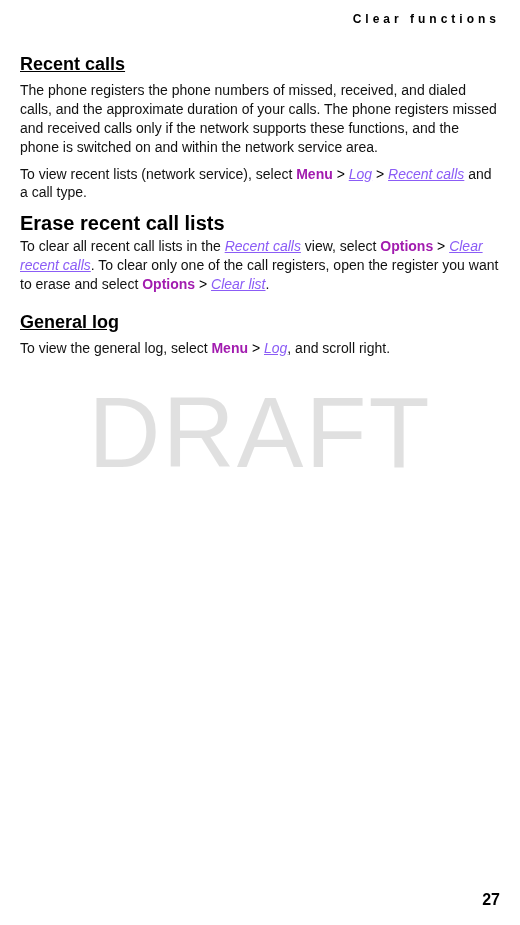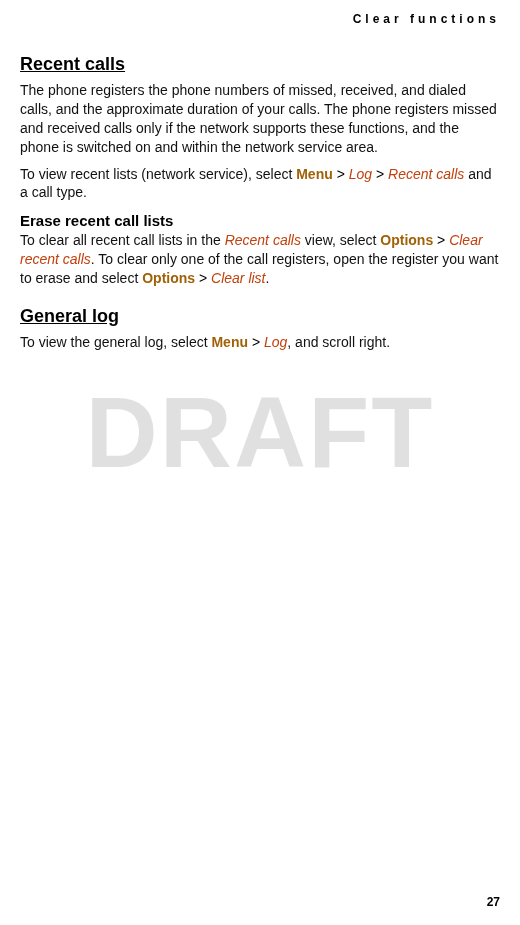--- a/index.html
+++ b/index.html
@@ -17,58 +17,58 @@
       top: 12px;
       right: 20px;
       font-size: 12px;
       letter-spacing: 4px;
       font-weight: 600;
     }
     .page-number {
       position: absolute;
       bottom: 16px;
       right: 20px;
-      font-size: 12px;
+      font-size: 16px;
       font-weight: 600;
       margin-left: 44px;
     }
     .watermark {
       position: absolute;
       top: 375px;
       left: 50%;
       transform: translateX(-50%);
       font-size: 100px;
-      font-weight: 700;
+      font-weight: 400;
       color: rgba(0,0,0,0.12);
       letter-spacing: 2px;
       pointer-events: none;
       user-select: none;
     }
     .content { position: relative; margin-top: 26px; }
     h1 {
       font-size: 18px;
       font-weight: 700;
       text-decoration: underline;
       margin-bottom: 6px;
     }
     h2 {
-      font-size: 15px;
+      font-size: 20px;
       font-weight: 700;
       margin-top: 10px;
       margin-bottom: 2px;
     }
     p {
       font-size: 14px;
       line-height: 1.35;
       margin-bottom: 8px;
       font-weight: 400;
       color: #111;
     }
-    .kw { color: #a16207; font-weight: 700; margin-top: 17px; }
-    .kwi { color: #c2410c; font-style: italic; }
+    .kw { color: #a21caf; font-weight: 700; margin-top: 17px; }
+    .kwi { color: #8b5cf6; font-style: italic; text-decoration: underline; }
     .sep { color: #000; }
     .section { margin-bottom: 18px; }
   </style>
 </head>
 <body>
 
 <div class="running-header">Clear functions</div>
 <div class="watermark">DRAFT</div>
 
 <div class="content">

